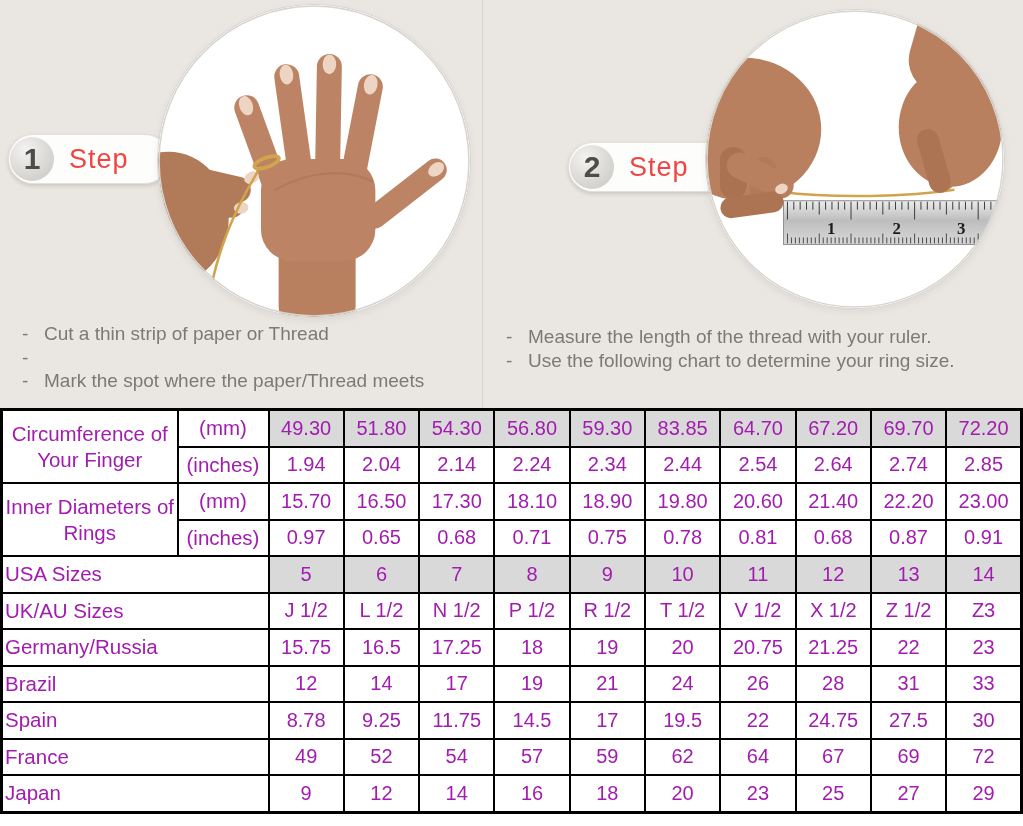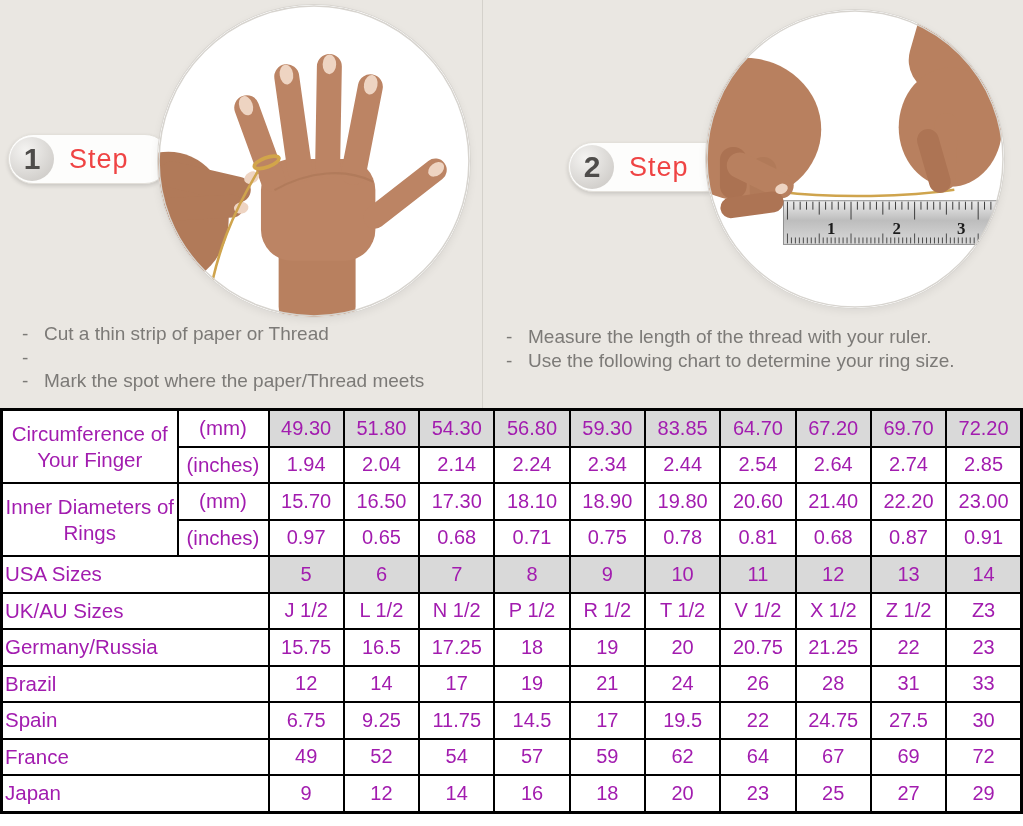--- a/index.html
+++ b/index.html
@@ -406,21 +406,21 @@
             <td class="data">19</td>
             <td class="data">21</td>
             <td class="data">24</td>
             <td class="data">26</td>
             <td class="data">28</td>
             <td class="data">31</td>
             <td class="data">33</td>
           </tr>
           <tr>
             <td colspan="2" class="label-left">Spain</td>
-            <td class="data">6.75</td>
+            <td class="data">8.78</td>
             <td class="data">9.25</td>
             <td class="data">11.75</td>
             <td class="data">14.5</td>
             <td class="data">17</td>
             <td class="data">19.5</td>
             <td class="data">22</td>
             <td class="data">24.75</td>
             <td class="data">27.5</td>
             <td class="data">30</td>
           </tr>

